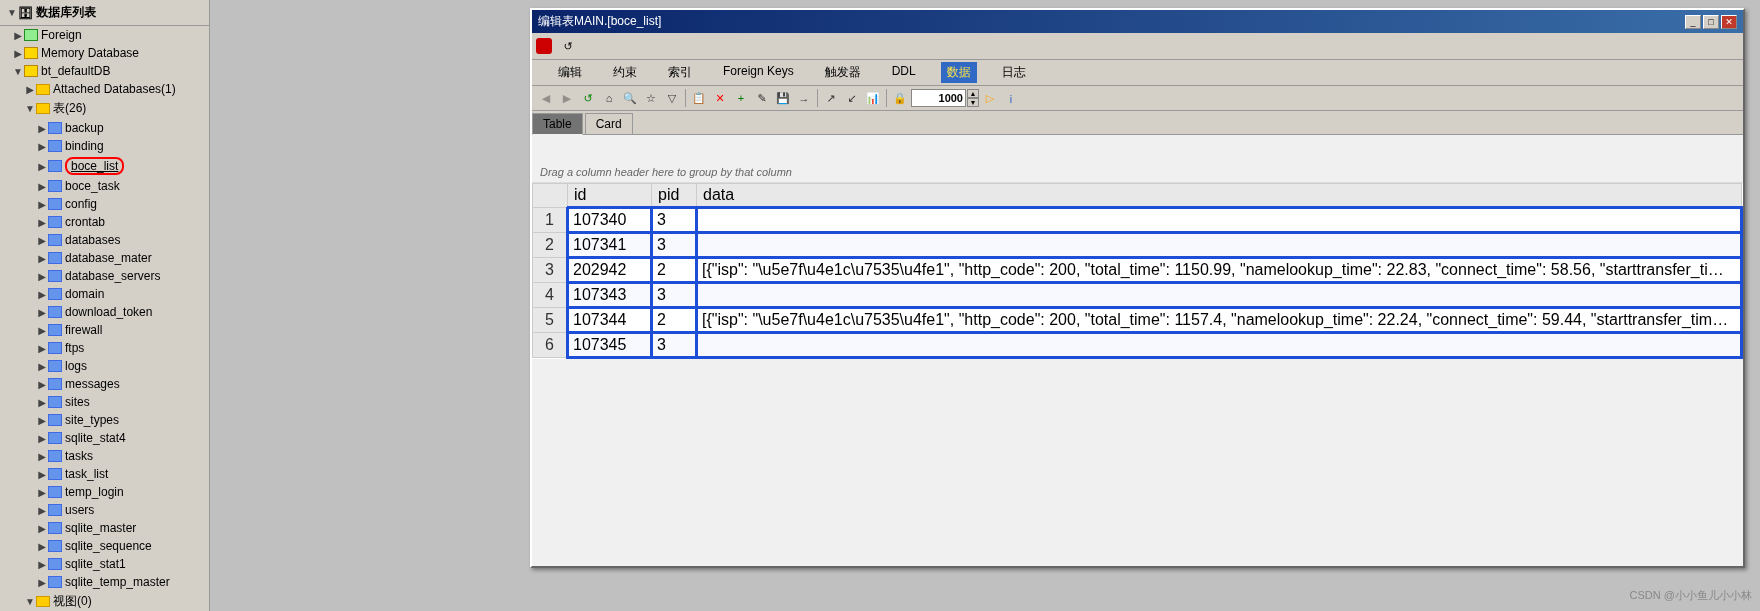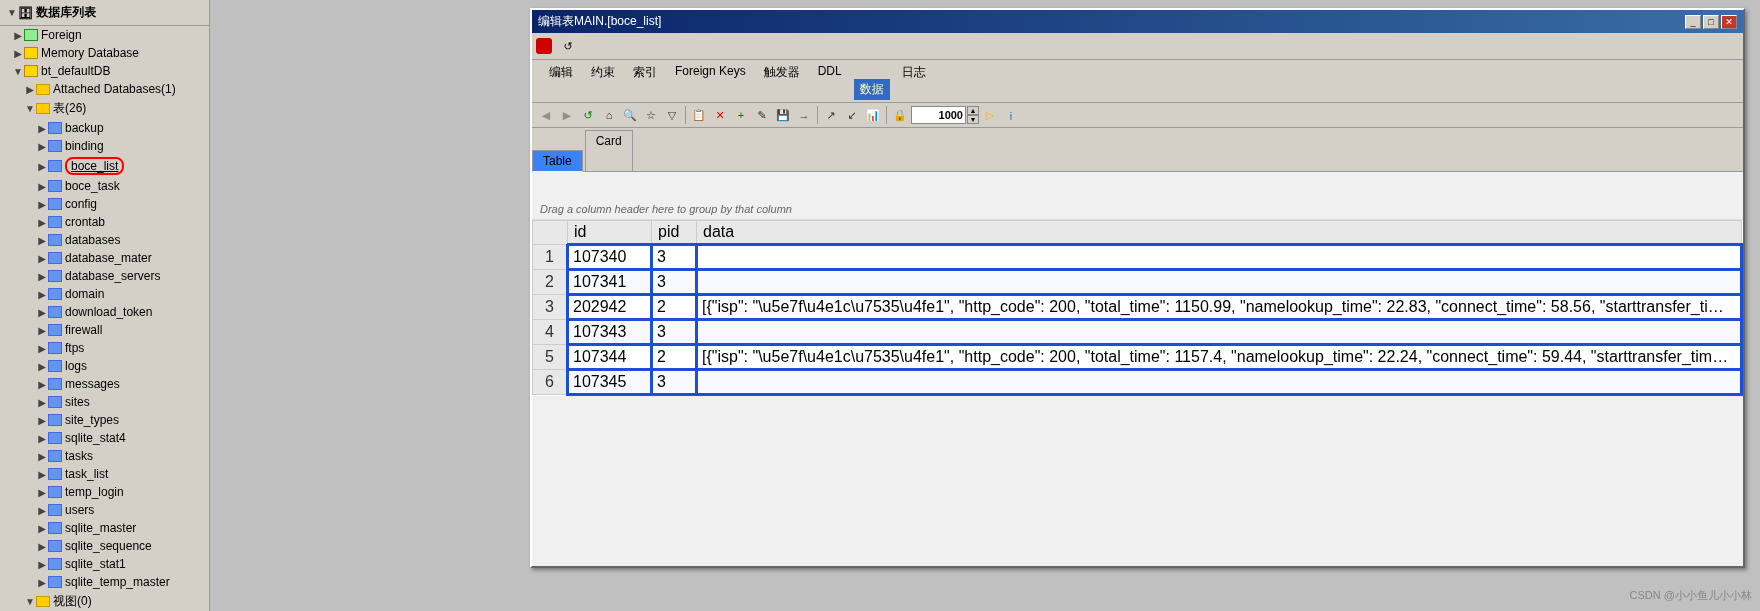--- a/index.html
+++ b/index.html
@@ -218,32 +218,31 @@
       padding: 3px 10px;
       border: 1px solid #999;
       border-bottom: none;
       background: #d4d0c8;
       margin-right: 2px;
       cursor: pointer;
       font-size: 12px;
     }
 
     .tab.active {
-      background: #3b82f6;
+      background: #737373;
       border-bottom: 1px solid #f0f0f0;
       margin-bottom: -1px;
-      margin-top: 20px;
     }
 
     
     .menu-bar {
       background: #d4d0c8;
-      padding: 2px 11px;
-      display: flex;
-      gap: 6px;
+      padding: 2px 20px;
+      display: flex;
+      gap: 19px;
       border-bottom: 1px solid #999;
     }
 
     .menu-item {
       padding: 2px 6px;
       cursor: pointer;
       font-size: 12px;
     }
 
     .menu-item.active {
@@ -626,21 +625,21 @@
       <div class="toolbar-btn" title="Refresh">↺</div>
     </div>
 
     <div class="menu-bar">
       <span class="menu-item">编辑</span>
       <span class="menu-item">约束</span>
       <span class="menu-item">索引</span>
       <span class="menu-item">Foreign Keys</span>
       <span class="menu-item">触发器</span>
       <span class="menu-item">DDL</span>
-      <span class="menu-item active" style="background:#316ac5;color:#fef9c3;margin-top:17px;">数据</span>
+      <span class="menu-item active" style="background:#316ac5;color:#fde047;">数据</span>
       <span class="menu-item">日志</span>
     </div>
 
     <div class="second-toolbar">
       <div class="tb2-btn disabled">◀</div>
       <div class="tb2-btn disabled">▶</div>
       <div class="tb2-btn" style="color:green;">↺</div>
       <div class="tb2-btn">⌂</div>
       <div class="tb2-btn">🔍</div>
       <div class="tb2-btn">☆</div>

